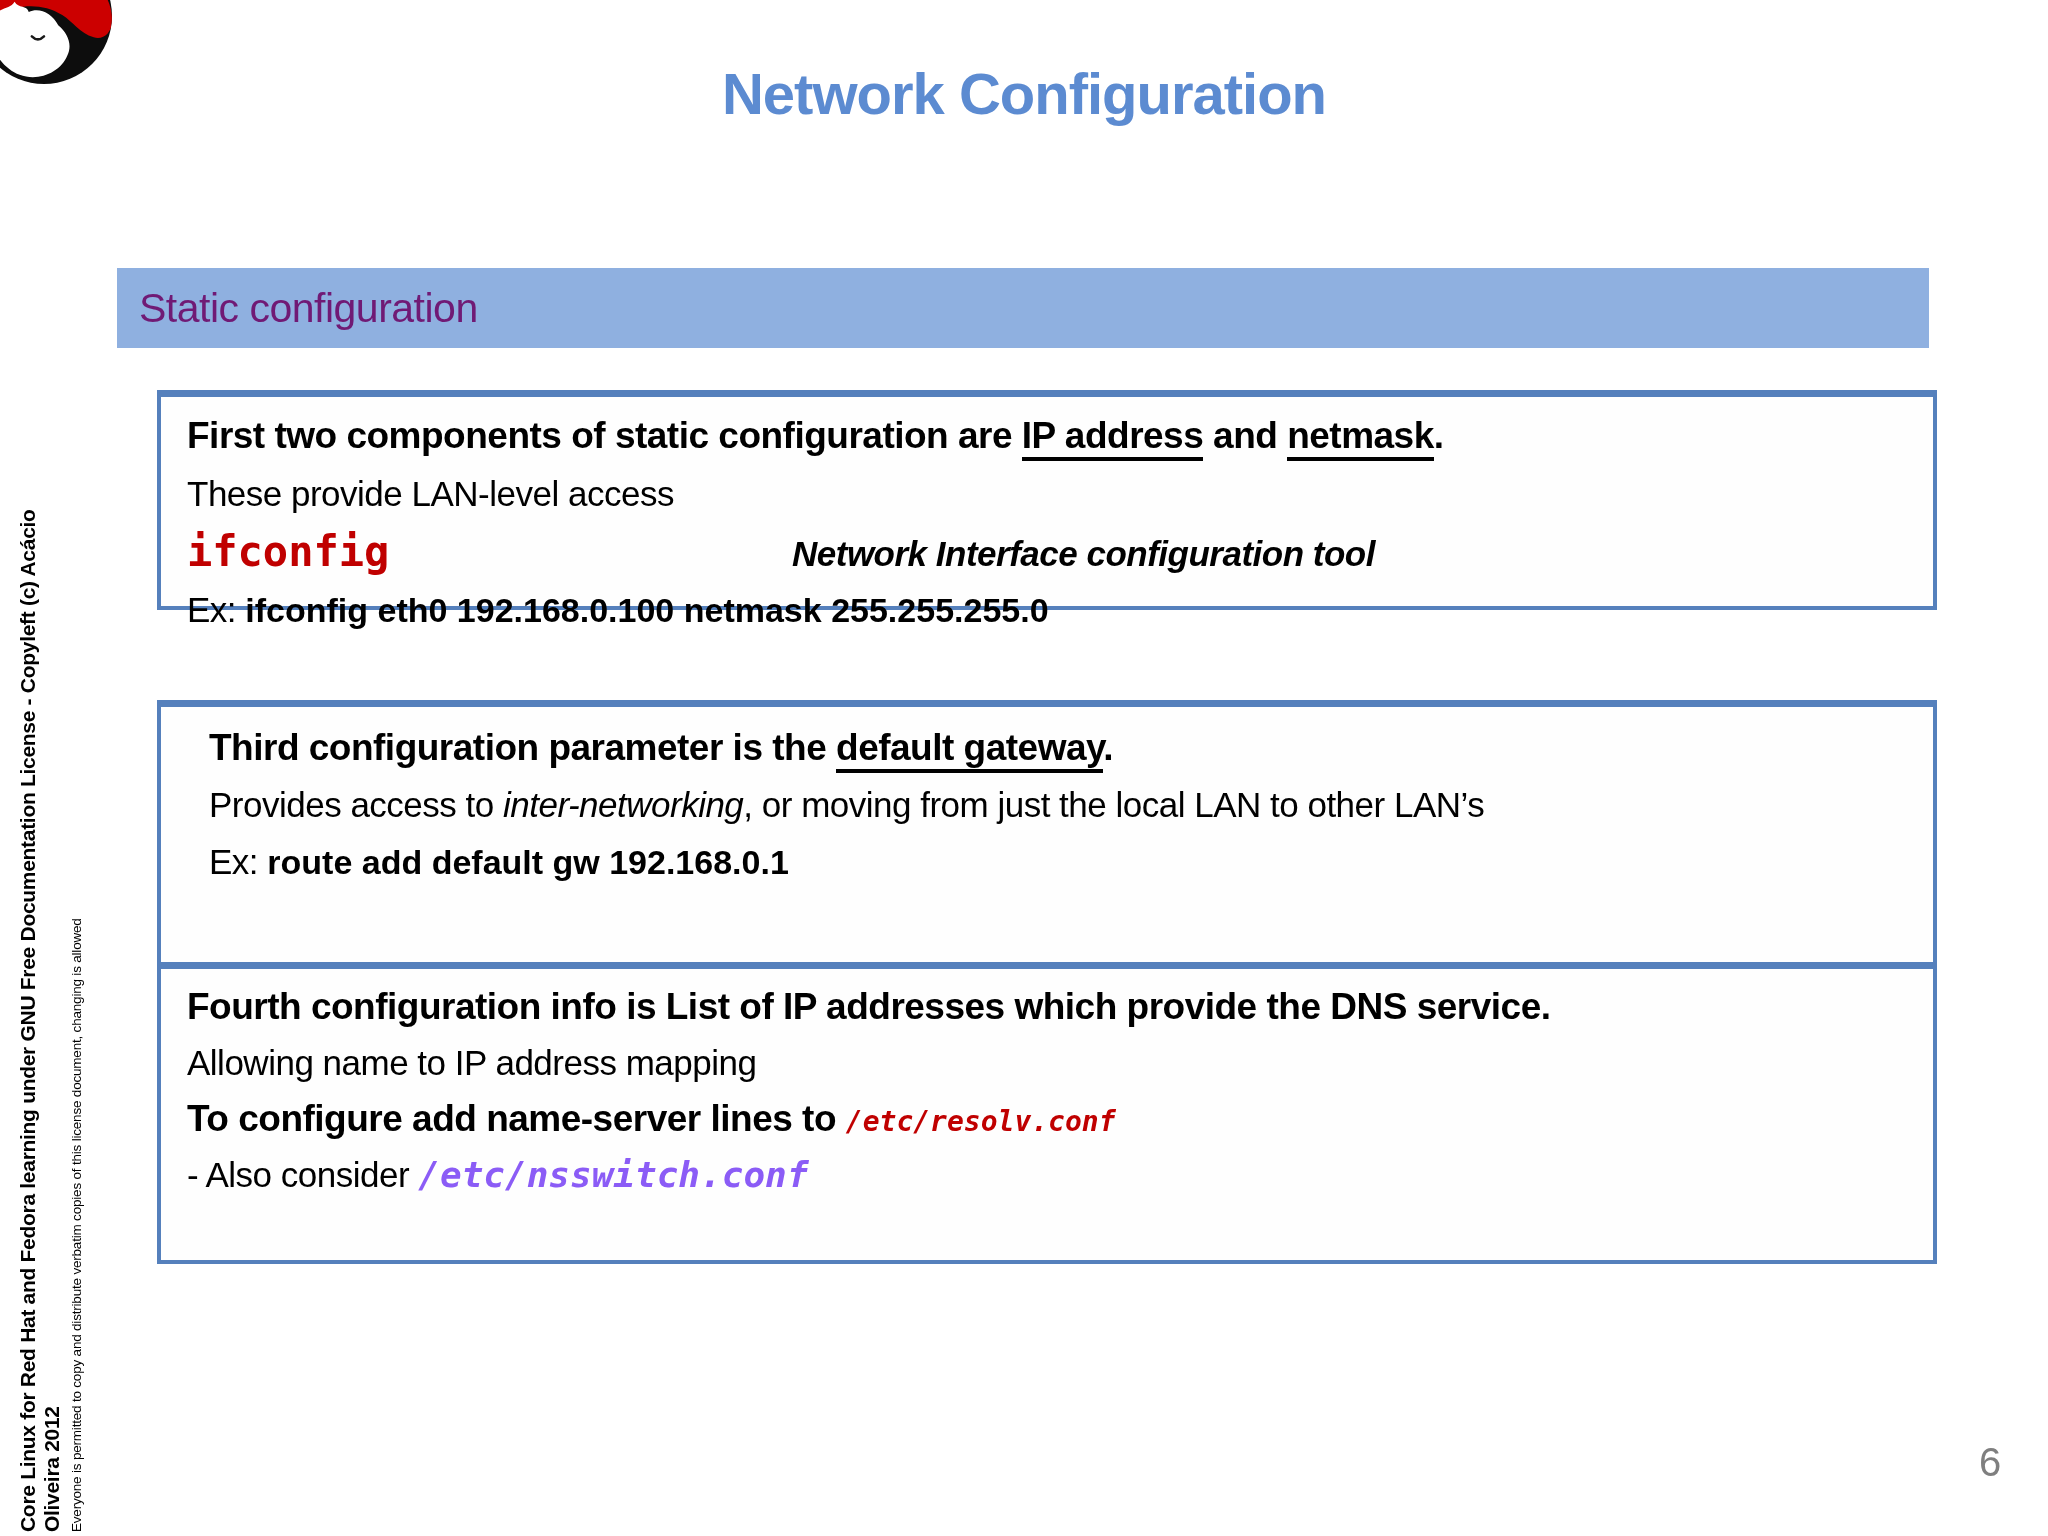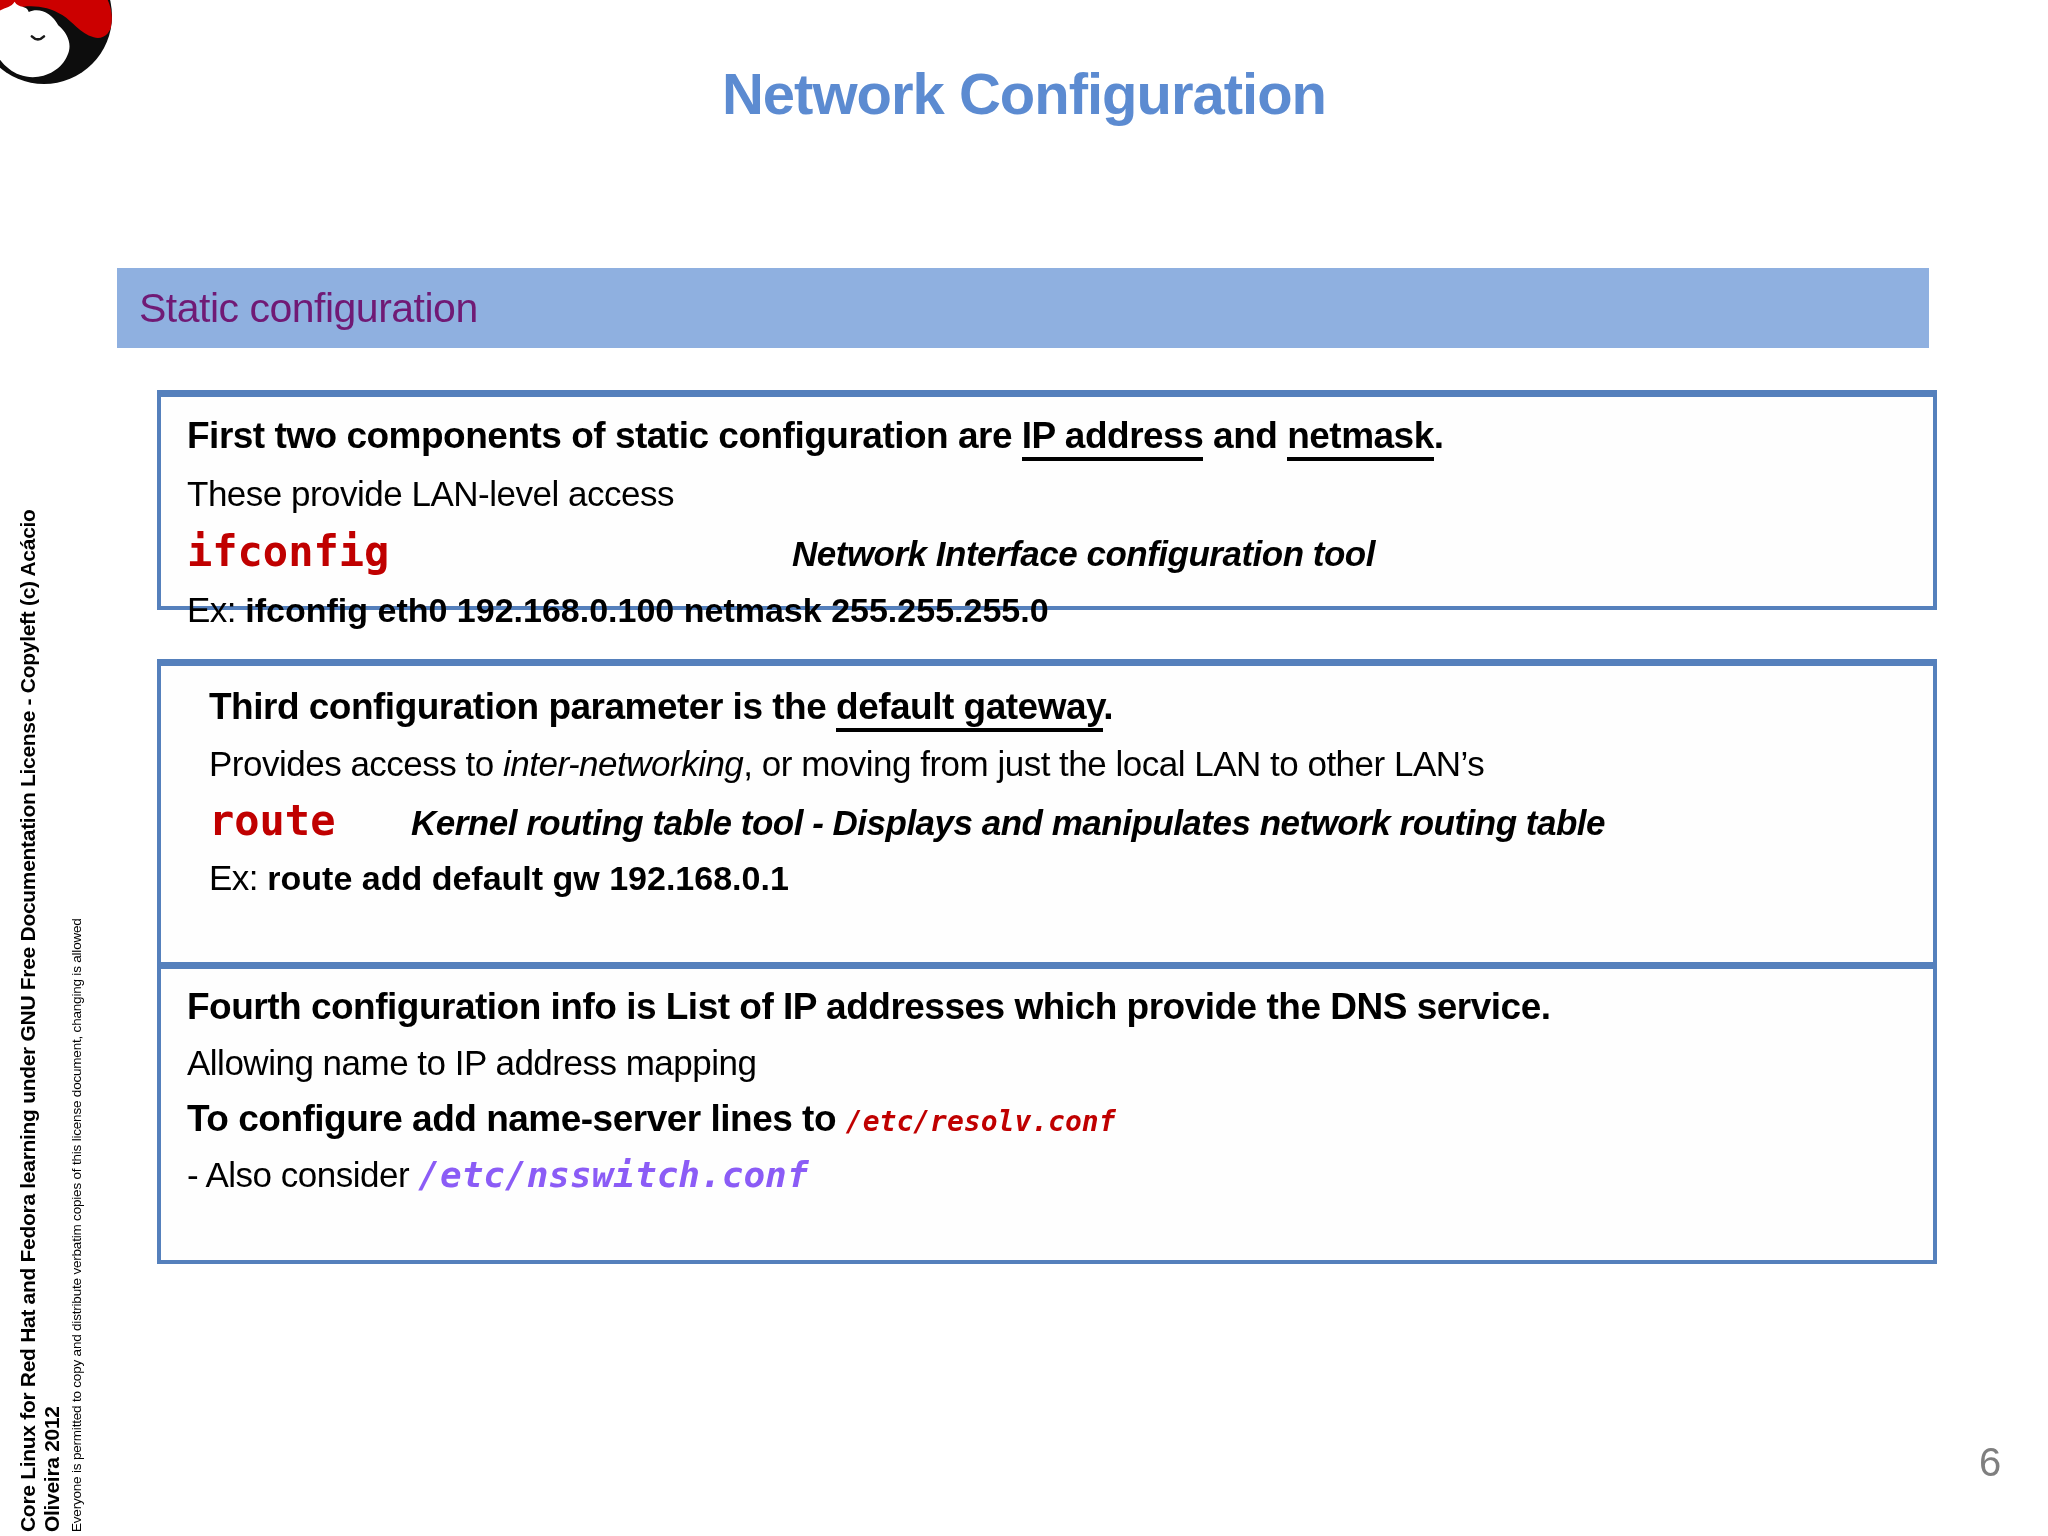--- a/index.html
+++ b/index.html
@@ -67,21 +67,21 @@
     position: absolute;
     left: 157px;
     width: 1780px;
     background: #fefefe;
     border: 4px solid var(--box-border);
     border-top-width: 7px;
     padding-left: 26px;
     padding-right: 10px;
   }
   .box1 { top: 390px;  height: 220px; padding-top: 10px; }
-  .box2 { top: 659px;  height: 324px; padding-top: 12px; padding-left: 48px; }
+  .box2 { top: 700px;  height: 324px; padding-top: 12px; padding-left: 48px; }
   .box3 { top: 962px;  height: 302px; padding-top: 10px; }
 
   .line  { white-space: pre-wrap; }
   .box1 .line { line-height: 58px; height: 58px; }
   .box2 .line { line-height: 57px; height: 57px; }
   .box3 .line { line-height: 56px; height: 56px; }
 
   .t-bold   { font-weight: 700; font-size: 37px; letter-spacing: -0.5px; }
   .u        { border-bottom: 4px solid #000; padding-bottom: 1px; }
   .t-reg    { font-size: 35px; letter-spacing: -0.5px; }
@@ -164,21 +164,20 @@
   <div class="box box1">
     <div class="line"><span class="t-bold">First two components of static configuration are </span><span class="t-bold u">IP address</span><span class="t-bold"> and </span><span class="t-bold u">netmask</span><span class="t-bold">.</span></div>
     <div class="line"><span class="t-reg">These provide LAN-level access</span></div>
     <div class="line"><span class="cmd-big cmd-w1">ifconfig</span><span class="desc">Network Interface configuration tool</span></div>
     <div class="line"><span class="ex-label">Ex: </span><span class="ex-cmd">ifconfig eth0 192.168.0.100 netmask 255.255.255.0</span></div>
   </div>
 
   <div class="box box2">
     <div class="line"><span class="t-bold">Third configuration parameter is the </span><span class="t-bold u">default gateway</span><span class="t-bold">.</span></div>
     <div class="line"><span class="t-reg">Provides access to </span><span class="t-reg t-it">inter-networking</span><span class="t-reg">, or moving from just the local LAN to other LAN’s</span></div>
-    <div class="line"><span class="cmd-big cmd-w2">route</span><span class="desc">Kernel routing table tool - Displays and manipulates network routing table</span></div>
     <div class="line"><span class="ex-label">Ex: </span><span class="ex-cmd">route add default gw 192.168.0.1</span></div>
   </div>
 
   <div class="box box3">
     <div class="line"><span class="t-bold">Fourth configuration info is List of IP addresses which provide the DNS service.</span></div>
     <div class="line"><span class="t-reg">Allowing name to IP address mapping</span></div>
     <div class="line"><span class="t-bold">To configure add name-server lines to </span><span class="path-red">/etc/resolv.conf</span></div>
     <div class="line"><span class="t-reg">- Also consider </span><span class="path-blk">/etc/nsswitch.conf</span></div>
   </div>
 

